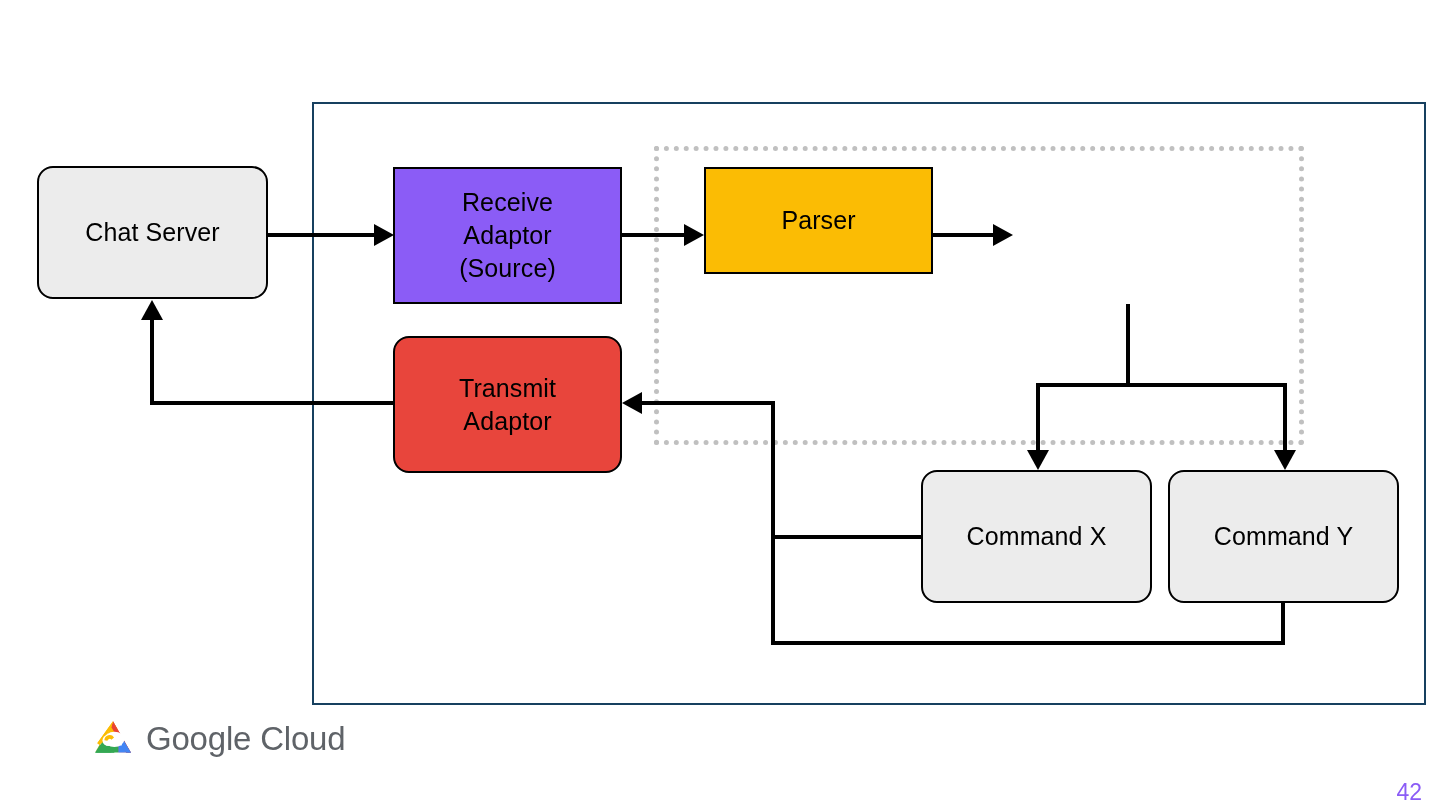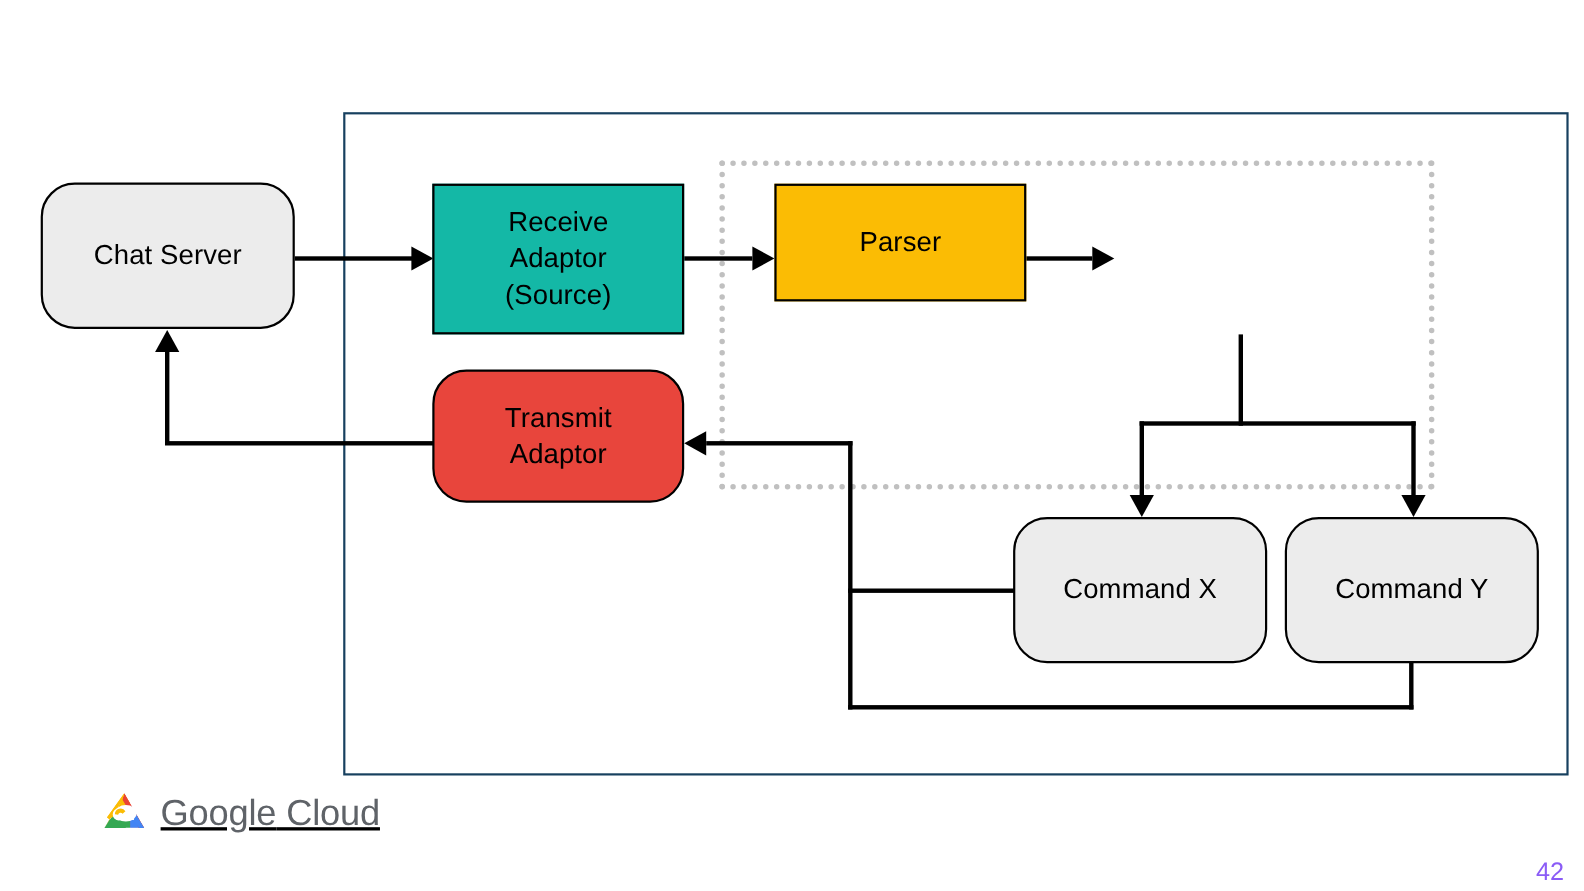--- a/index.html
+++ b/index.html
@@ -45,21 +45,21 @@
     align-items: center;
     justify-content: center;
     text-align: center;
     color: #000000;
     font-size: 25px;
     line-height: 33px;
     letter-spacing: 0.1px;
     white-space: pre-line;
     z-index: 6;
   }
-  .node.rounded { border-radius: 31px; }
+  .node.rounded { border-radius: 16px; }
   .node.sharp   { border-radius: 0; }
 
   
   .edge {
     position: absolute;
     background: #000000;
     z-index: 4;
   }
   .edge.h { height: 4px; }
   .edge.v { width: 4px; }
@@ -92,21 +92,20 @@
   }
 
   
   .brand {
     position: absolute;
     left: 92px;
     top: 718px;
     display: flex;
     align-items: center;
     gap: 12px;
-    text-decoration: underline;
   }
   .brand-mark { width: 42px; height: 42px; display: block; }
   .brand-text {
     font-size: 33px;
     letter-spacing: -0.2px;
     color: #5F6368;
     white-space: pre;
   }
   .brand-text .g { font-weight: 500; color: #5F6368; }
   .brand-text .c { font-weight: 400; color: #5F6368; }
@@ -125,32 +124,32 @@
 <div id="slide">
 
   <div class="system-container" style="left:312px; top:102px; width:1114px; height:603px;"></div>
 
   <div class="dotted-region" style="left:654px; top:146px; width:650px; height:299px;"></div>
 
   <div class="node rounded" style="left:37px; top:166px; width:231px; height:133px; background:#ECECEC;">
     <span>Chat Server</span>
   </div>
 
-  <div class="node sharp" style="left:393px; top:167px; width:229px; height:137px; background:#14b8a6;">
+  <div class="node sharp" style="left:393px; top:167px; width:229px; height:137px; background:#8b5cf6;">
     <span>Receive
 Adaptor
 (Source)</span>
   </div>
 
   <div class="node sharp" style="left:704px; top:167px; width:229px; height:107px; background:#FBBC04;">
     <span>Parser</span>
   </div>
 
 
-  <div class="node rounded" style="left:393px; top:336px; width:229px; height:121px; background:#E8453C;">
+  <div class="node rounded" style="left:393px; top:336px; width:229px; height:137px; background:#E8453C;">
     <span>Transmit
 Adaptor</span>
   </div>
 
   <div class="node rounded" style="left:921px; top:470px; width:231px; height:133px; background:#ECECEC;">
     <span>Command X</span>
   </div>
 
   <div class="node rounded" style="left:1168px; top:470px; width:231px; height:133px; background:#ECECEC;">
     <span>Command Y</span>

